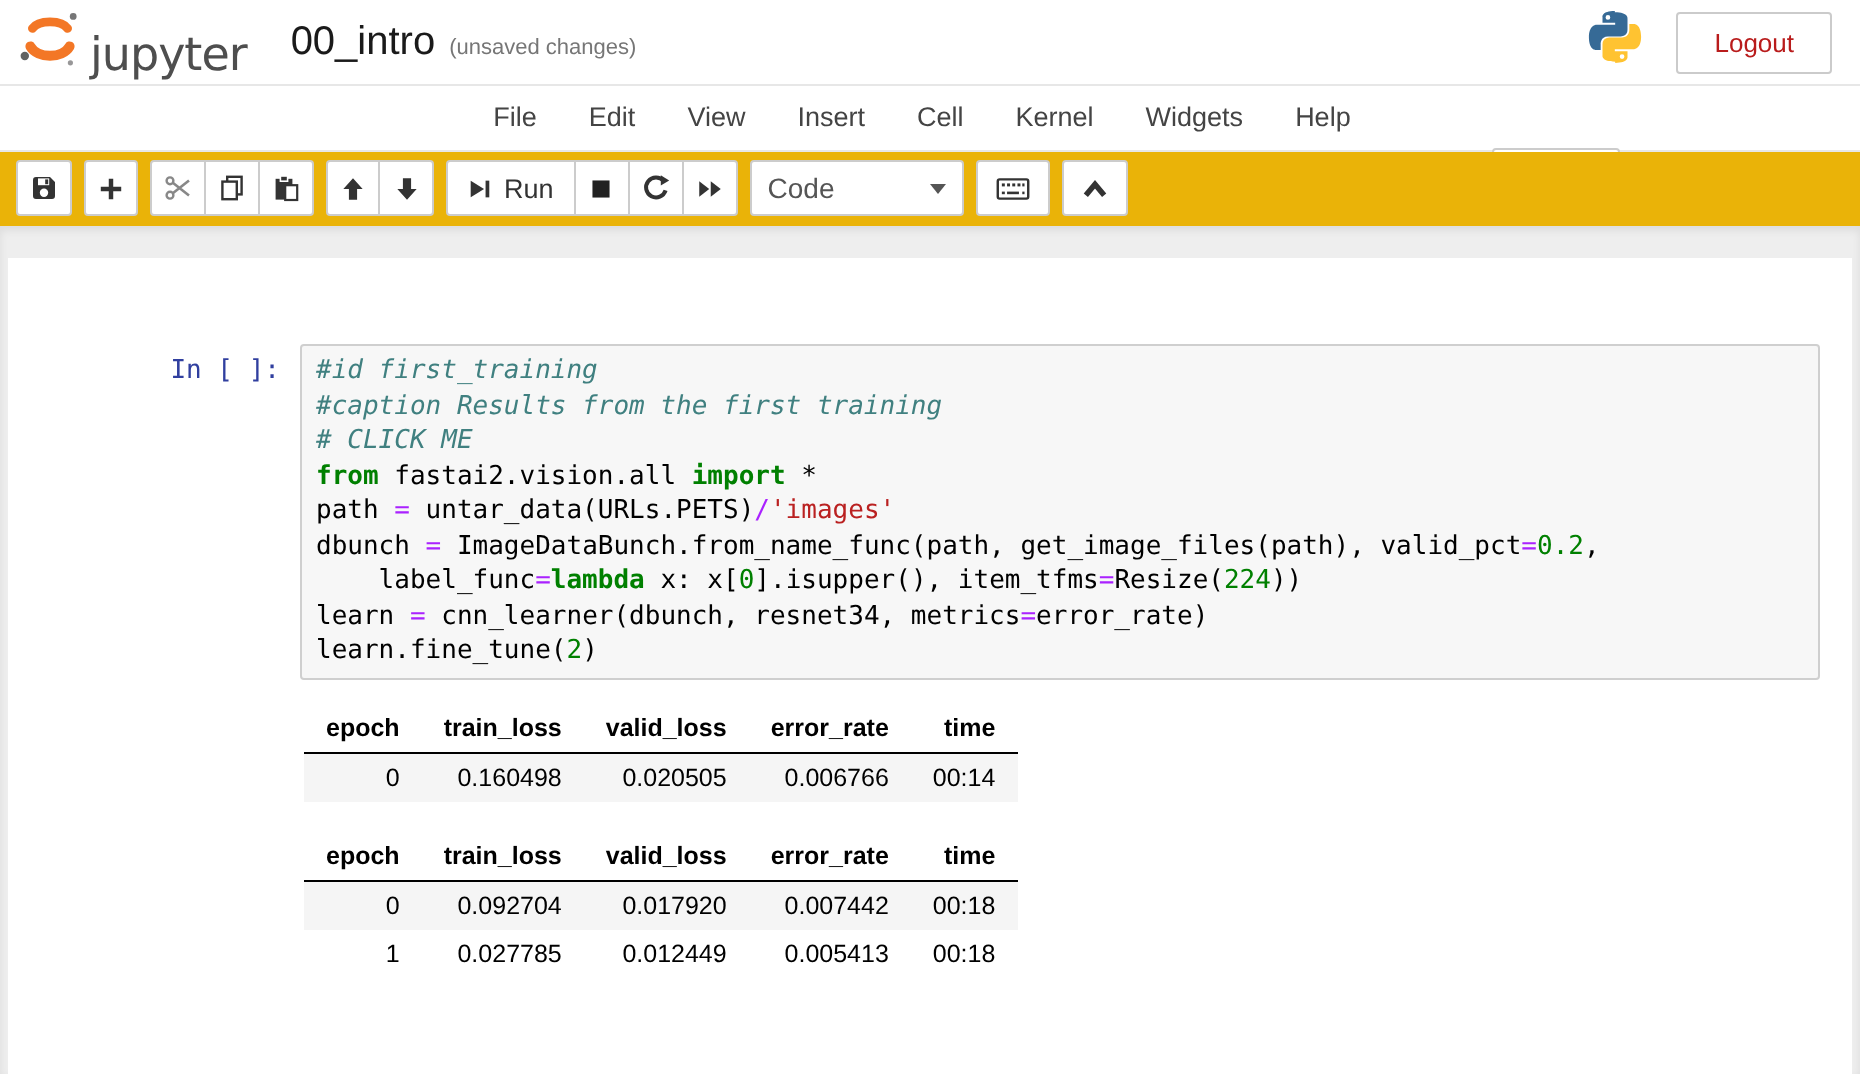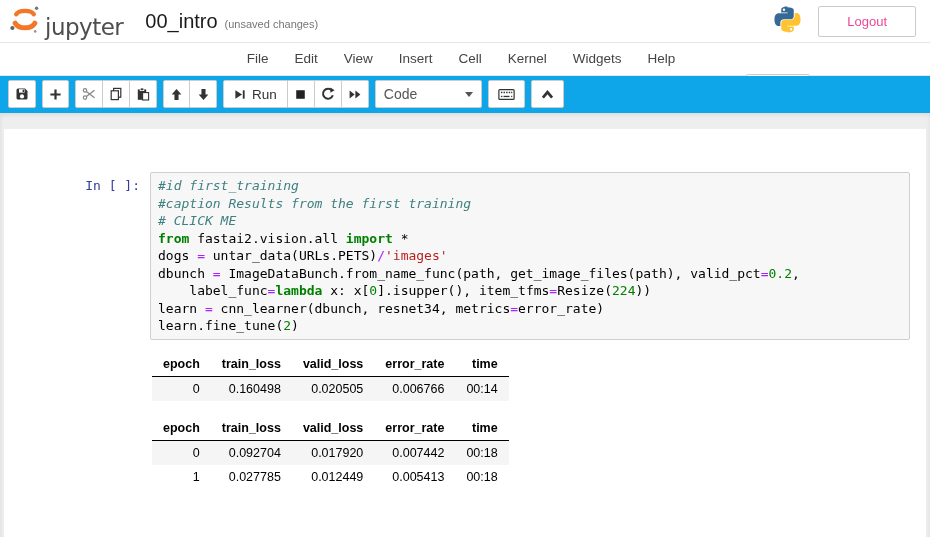--- a/index.html
+++ b/index.html
@@ -31,23 +31,23 @@
     text-align: right;
   }
   #nb-title-wrap { display: flex; align-items: baseline; margin-left: 22px; }
   #nb-title { font-size: 20px; color: #1a1a1a; cursor: pointer; }
   #autosave { font-size: 11px; color: #767676; margin-left: 7px; }
   #header-right { margin-left: auto; display: flex; align-items: center; gap: 16px; }
   #logout-btn {
     background: #fff;
     border: 1px solid #cbcbcb;
     border-radius: 2px;
-    padding: 7px 28px;
+    padding: 7px 18px;
     font-size: 13px;
-    color: #ec4899;
+    color: #b91c1c;
     cursor: pointer;
   }
 
   
   #menubar {
     display: flex;
     align-items: center;
     height: 34px;
     border-top: 1px solid #e7e7e7;
     border-bottom: 1px solid #e7e7e7;
@@ -74,21 +74,21 @@
     border-radius: 50%;
     display: inline-block;
   }
 
   
   #toolbar {
     display: flex;
     align-items: center;
     padding: 4px 8px 5px 8px;
     gap: 6px;
-    background: #0ea5e9;
+    background: #eab308;
   }
   .btn-group { display: flex; }
   .btn {
     height: 28px;
     min-width: 27px;
     background: #fff;
     border: 1px solid #ccc;
     border-radius: 2px;
     display: flex;
     align-items: center;
@@ -387,21 +387,21 @@
 
     <div class="cell">
       <div class="prompt-col">In [ ]:</div>
       <div class="cell-content">
         <div class="input-area">
           <div id="code-area">
               <div class="cm-line"><span class="cm-comment">#id first_training</span></div>
               <div class="cm-line"><span class="cm-comment">#caption Results from the first training</span></div>
               <div class="cm-line"><span class="cm-comment"># CLICK ME</span></div>
               <div class="cm-line"><span class="cm-keyword">from</span><span> fastai2.vision.all </span><span class="cm-keyword">import</span><span> *</span></div>
-              <div class="cm-line"><span>dogs </span><span class="cm-operator">=</span><span> untar_data(URLs.PETS)</span><span class="cm-operator">/</span><span class="cm-string">'images'</span></div>
+              <div class="cm-line"><span>path </span><span class="cm-operator">=</span><span> untar_data(URLs.PETS)</span><span class="cm-operator">/</span><span class="cm-string">'images'</span></div>
               <div class="cm-line"><span>dbunch </span><span class="cm-operator">=</span><span> ImageDataBunch.from_name_func(path, get_image_files(path), valid_pct</span><span class="cm-operator">=</span><span class="cm-number">0.2</span><span>,</span></div>
               <div class="cm-line"><span>    label_func</span><span class="cm-operator">=</span><span class="cm-keyword">lambda</span><span> x: x[</span><span class="cm-number">0</span><span>].isupper(), item_tfms</span><span class="cm-operator">=</span><span>Resize(</span><span class="cm-number">224</span><span>))</span></div>
               <div class="cm-line"><span>learn </span><span class="cm-operator">=</span><span> cnn_learner(dbunch, resnet34, metrics</span><span class="cm-operator">=</span><span>error_rate)</span></div>
               <div class="cm-line"><span>learn.fine_tune(</span><span class="cm-number">2</span><span>)</span></div>
             </div>
         </div>
       </div>
     </div>
 
     <div class="cell">

